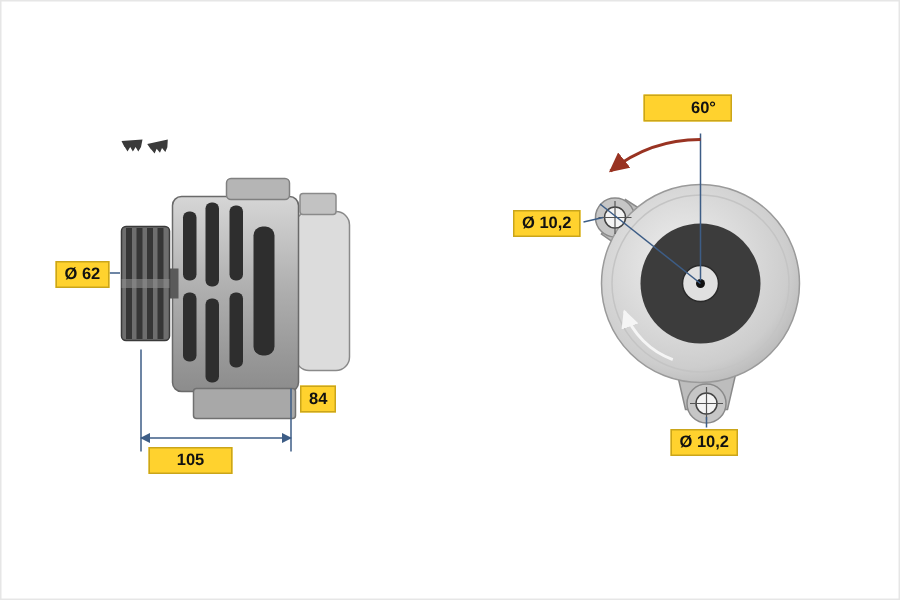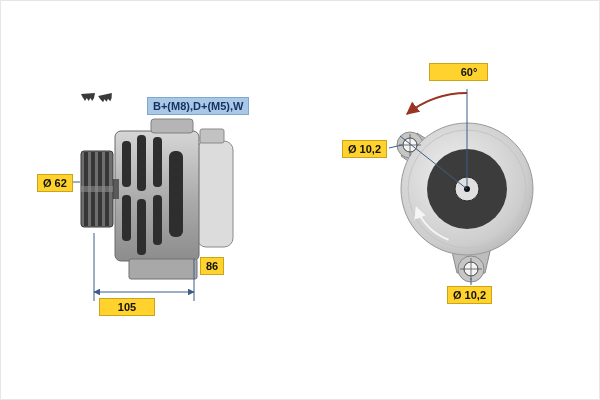--- a/index.html
+++ b/index.html
@@ -125,21 +125,20 @@
         <line x1="466" y1="88" x2="466" y2="186"></line>
         <line x1="466" y1="188" x2="399" y2="135"></line>
         <line x1="388" y1="147" x2="401" y2="144"></line>
         <line x1="470" y1="284" x2="470" y2="277"></line>
       </g>
 
       <path d="M 466 92 A 96 96 0 0 0 406 113" stroke="#993322" stroke-width="2" fill="none" marker-end="url(#arrR)"></path>
     </g>
   </svg>
 
-  <div class="lbl blue" style="left:146px; top:96px;">B+(M8),D+(M5),W</div>
   <div class="lbl yellow" style="left:36px;  top:173px;">Ø 62</div>
-  <div class="lbl yellow" style="left:199px; top:256px;">86</div>
+  <div class="lbl yellow" style="left:199px; top:256px;">84</div>
   <div class="lbl yellow center" style="left:98px; top:297px; width:44px;">105</div>
   <div class="lbl yellow center" style="left:428px; top:62px; width:26px;padding-left:26px;">60°</div>
   <div class="lbl yellow" style="left:341px; top:139px;">Ø 10,2</div>
   <div class="lbl yellow" style="left:446px; top:285px;">Ø 10,2</div>
 
 </div>
 
 </body></html>

